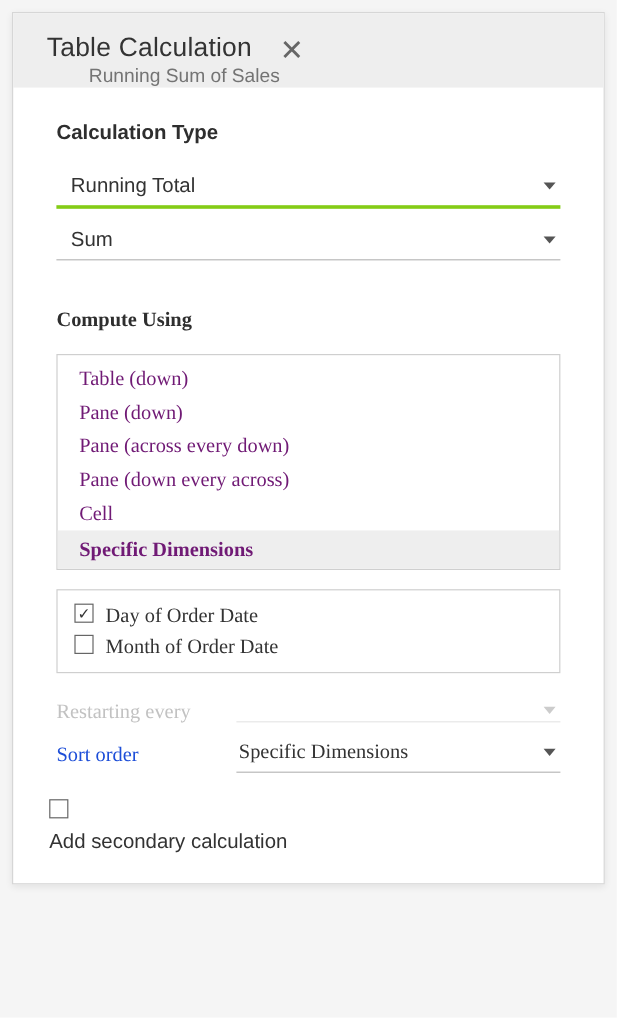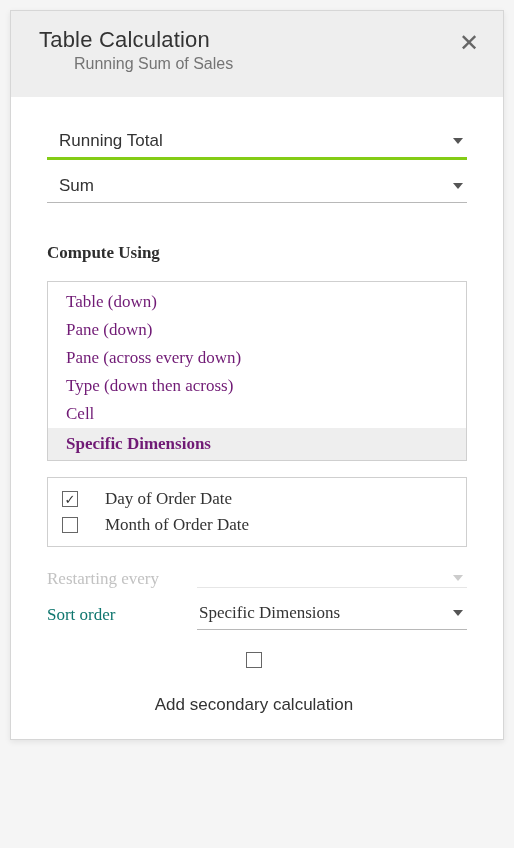--- a/index.html
+++ b/index.html
@@ -13,23 +13,22 @@
       padding: 10px;
     }
     .dialog {
       width: 494px;
       background: #ffffff;
       border: 1px solid #d6d6d6;
       box-shadow: 0 2px 6px rgba(0,0,0,0.08);
     }
     .header {
       background: #eeeeee;
-      padding: 16px 24px 24px 28px;
-      display: flex;
-      justify-content: space-between;
+      padding: 16px 24px 0 28px;
+      display: flex;
       align-items: flex-start;
     }
     .header-text {
       display: flex;
       flex-direction: column;
     }
     .dialog-title {
       font-size: 22px;
       font-weight: 400;
       color: #333333;
@@ -104,22 +103,21 @@
       padding-top: 6px;
       padding-bottom: 6px;
     }
     .check-box-wrapper {
       border: 1px solid #cfcfcf;
       padding: 8px 14px;
       margin-bottom: 22px;
     }
     .check-row {
       display: flex;
-      align-items: center;
-      gap: 27px;
+      gap: 10px;
       padding: 3px 0;
       cursor: pointer;
     }
     .checkbox {
       width: 16px;
       height: 16px;
       border: 1px solid #666666;
       display: inline-flex;
       align-items: center;
       justify-content: center;
@@ -135,21 +133,21 @@
       font-size: 17px;
       color: #333333;
     }
     .row {
       display: flex;
       align-items: center;
       margin-bottom: 10px;
     }
     .row-label {
       font-size: 17px;
-      color: #0f766e;
+      color: #1d4ed8;
       width: 150px;
     }
     .row-label.disabled {
       color: #c2c2c2;
     }
     .inline-select {
       flex: 1;
       display: flex;
       justify-content: space-between;
       align-items: center;
@@ -187,39 +185,40 @@
       <div class="dialog-title">Table Calculation</div>
       <div class="dialog-subtitle">Running Sum of Sales</div>
     </div>
     <button class="close-btn">
       <span>✕</span>
     </button>
   </div>
 
   <div class="body">
 
+    <div class="section-label">Calculation Type</div>
 
     <div class="select">
       <span class="select-value">Running Total</span>
       <span class="caret-down"></span>
     </div>
 
     <div class="select thin">
       <span class="select-value">Sum</span>
       <span class="caret-down"></span>
     </div>
 
     <div class="compute-section">
       <div class="section-label">Compute Using</div>
 
       <div class="listbox">
         <div class="list-item">Table (down)</div>
         <div class="list-item">Pane (down)</div>
         <div class="list-item">Pane (across every down)</div>
-        <div class="list-item">Type (down then across)</div>
+        <div class="list-item">Pane (down every across)</div>
         <div class="list-item">Cell</div>
         <div class="list-item selected">Specific Dimensions</div>
       </div>
 
       <div class="check-box-wrapper">
         <div class="check-row">
           <span class="checkbox checked"></span>
           <span class="check-label">Day of Order Date</span>
         </div>
         <div class="check-row">

